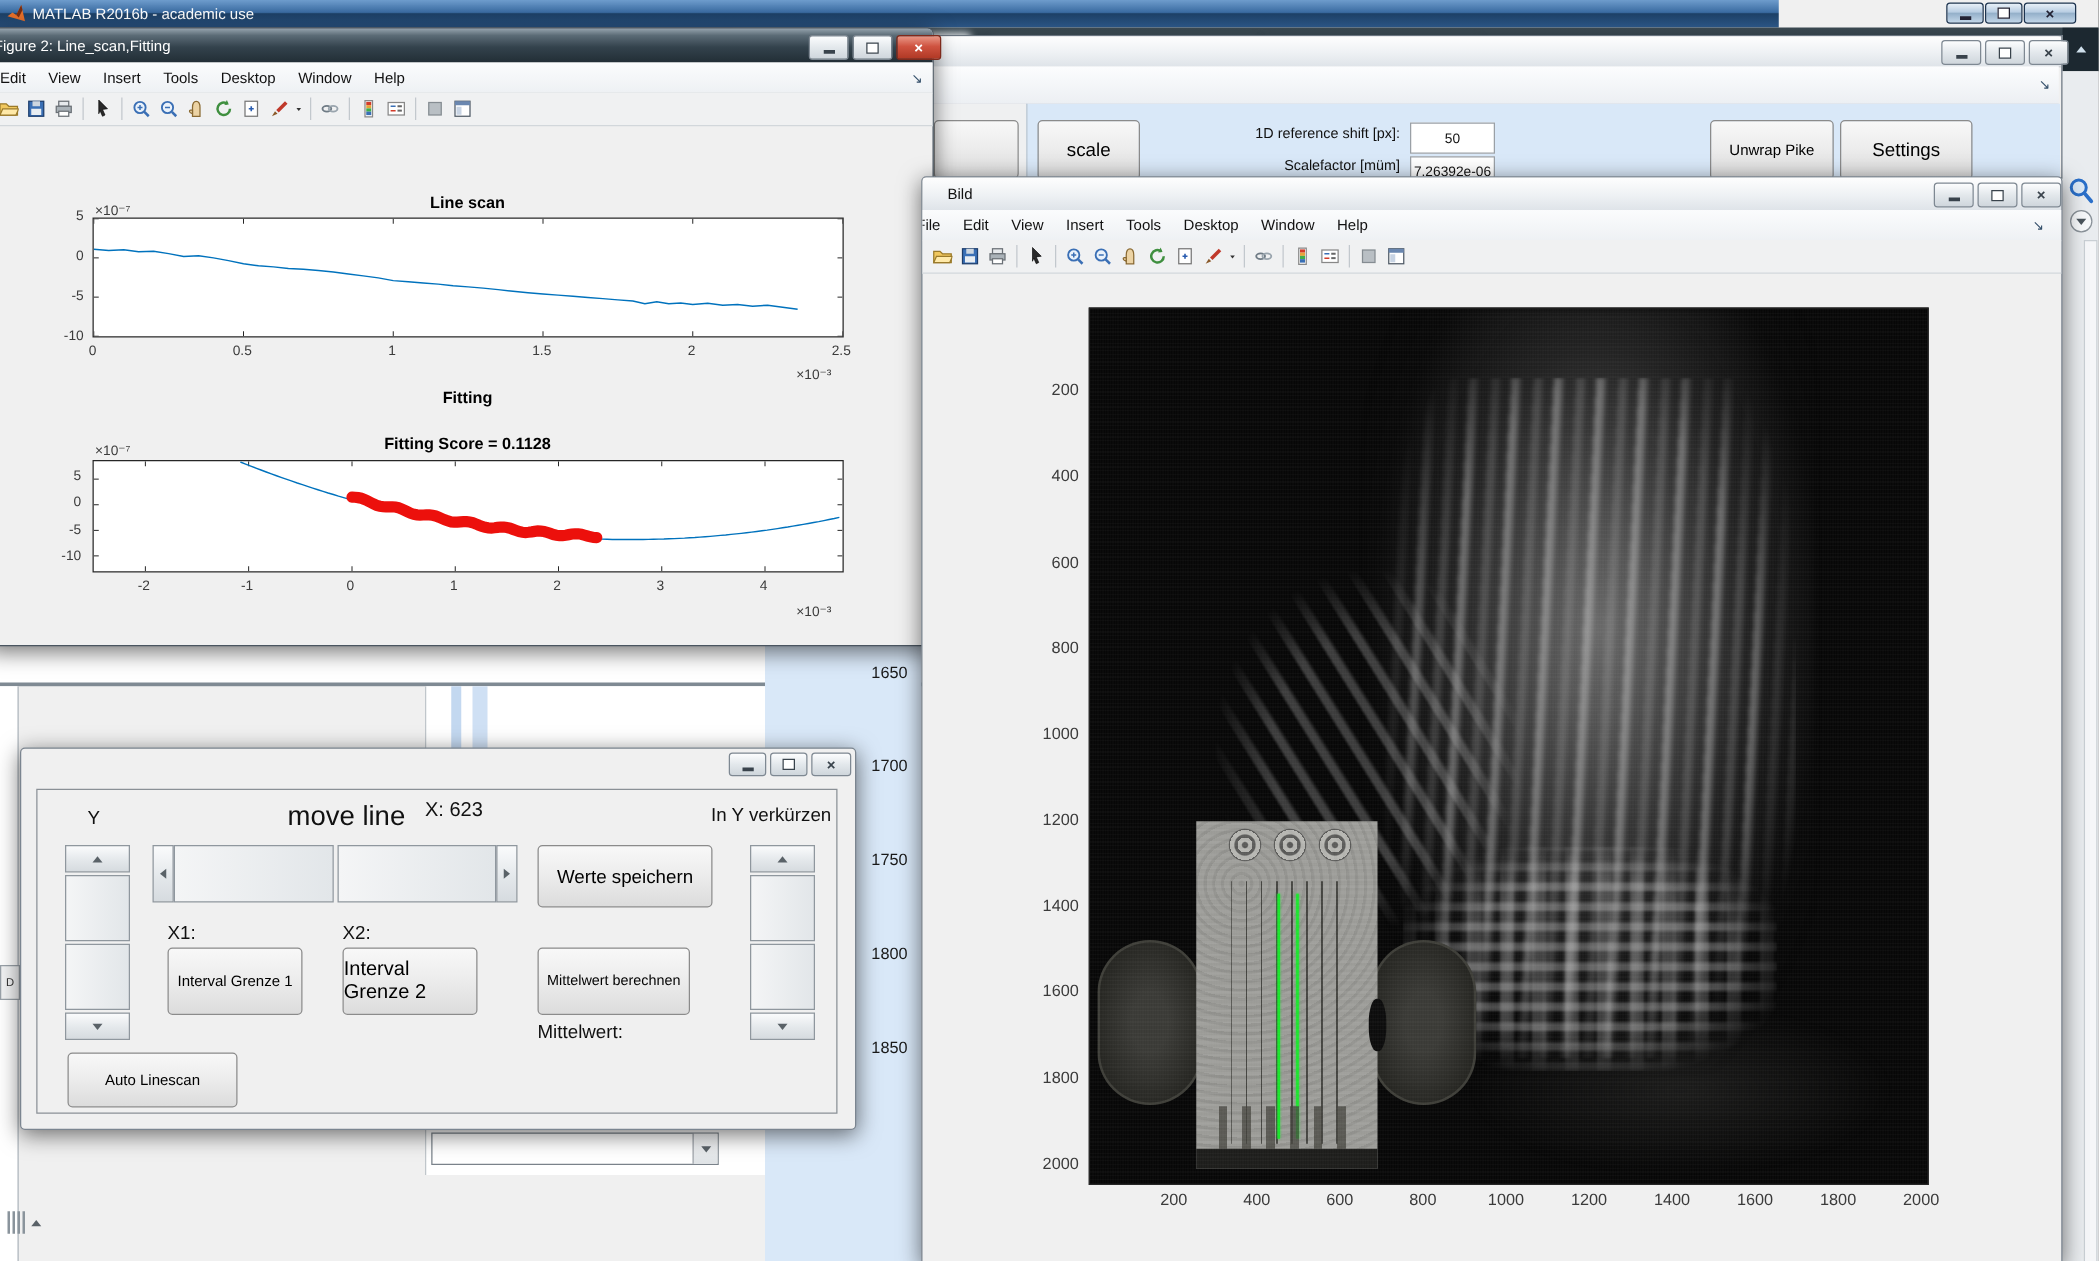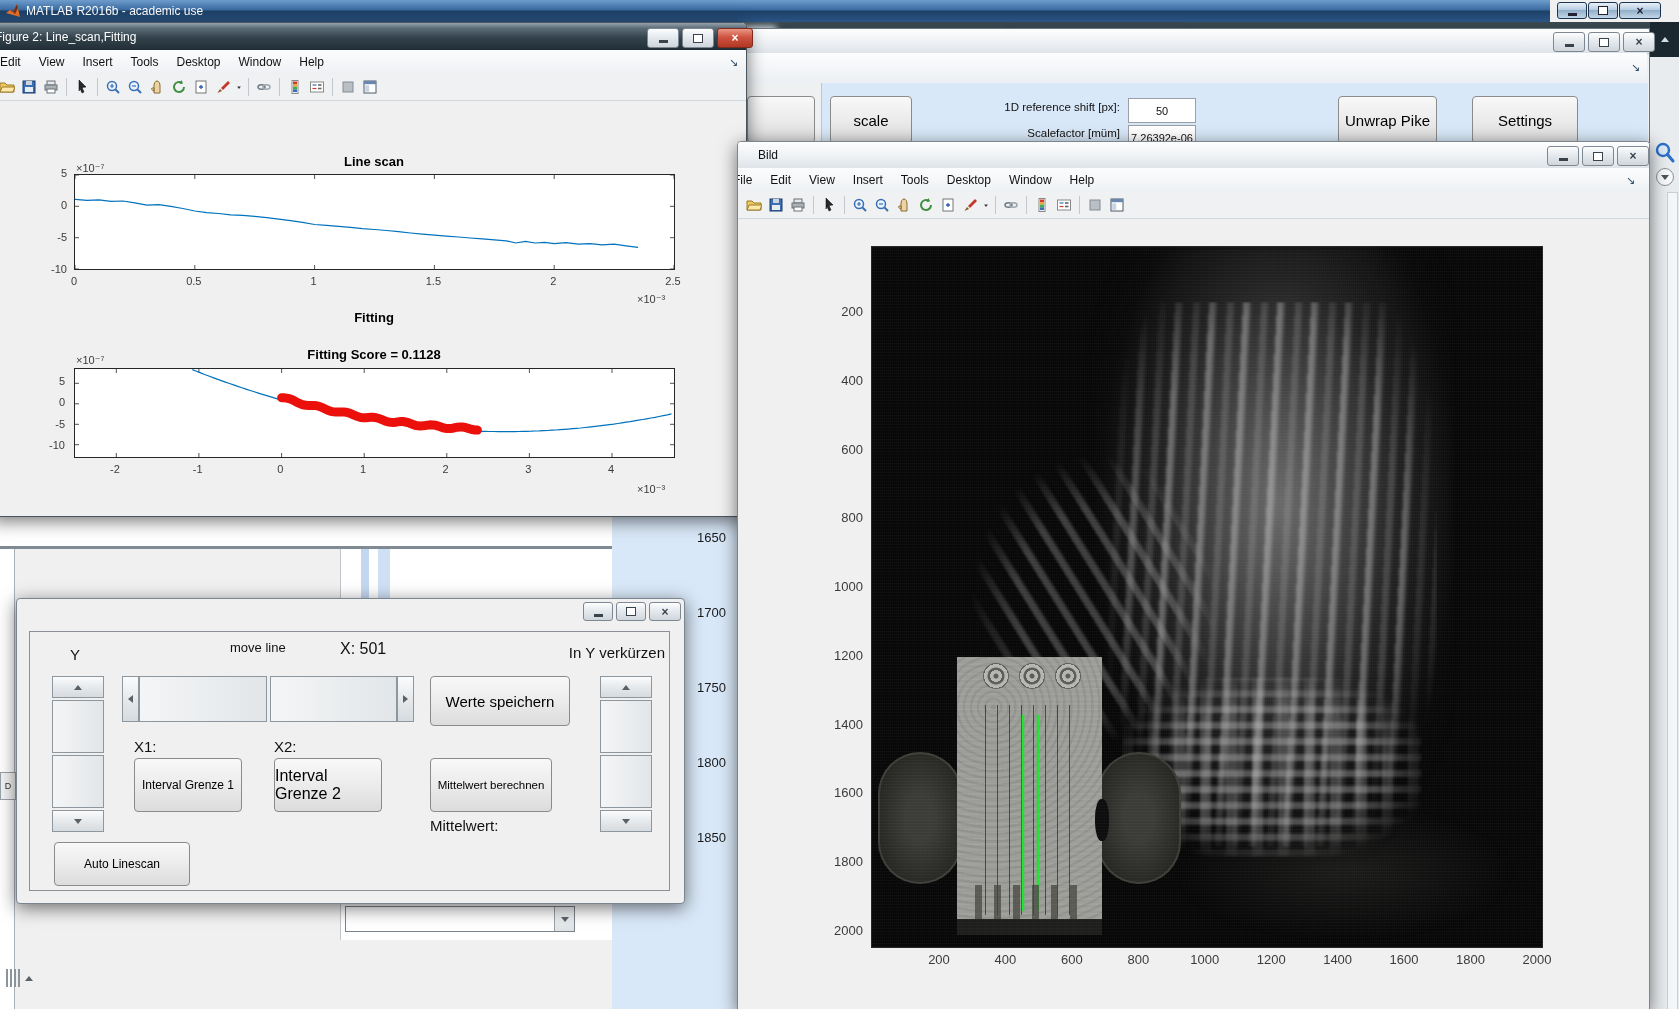--- a/index.html
+++ b/index.html
@@ -1,20 +1,20 @@
 <!DOCTYPE html>
 <html><head>
 <meta charset="utf-8">
 <style>
   html,body{margin:0;padding:0;background:#555;}
   #screen{position:relative;width:1679px;height:1009px;overflow:hidden;background:#f0f0f0;
     font-family:"Liberation Sans","DejaVu Sans",sans-serif;-webkit-font-smoothing:antialiased;}
   .abs{position:absolute;}
   
-  #mtitle{left:0;top:0;width:1550px;height:22px;background:linear-gradient(#6e9ccc,#3a6ba1 45%,#1d4066 50%,#2b5585);
+  #mtitle{left:0;top:0;width:1423px;height:22px;background:linear-gradient(#6e9ccc,#3a6ba1 45%,#1d4066 50%,#2b5585);
     color:#fff;font-size:12px;display:flex;align-items:center;}
   .aerobtn{height:15px;border:1px solid #1d3450;border-radius:3px;background:linear-gradient(#e8f0f8,#b8cde2 45%,#93afc9 50%,#c2d6e8);margin-left:1px;
     display:flex;align-items:center;justify-content:center;color:#223;font-size:9px;}
   #toolstrip{left:0;top:22px;width:1679px;height:35px;background:linear-gradient(#3a4850,#26333c 60%,#1f2b33);overflow:hidden;}
   .blob{position:absolute;filter:blur(3px);border-radius:4px;}
   
   .win{position:absolute;border:1px solid #4a5560;box-shadow:0 4px 18px rgba(0,0,0,.55);background:#f0f0f0;}
   .tb-dark{position:absolute;left:0;top:0;right:0;height:27px;border-radius:4px 4px 0 0;
     background:linear-gradient(#93a1ab,#5b6b76 20%,#33424c 55%,#222e36);color:#fff;font-size:12px;display:flex;align-items:center;}
   .tb-light{position:absolute;left:0;top:0;right:0;height:26px;border-radius:3px 3px 0 0;
@@ -136,21 +136,21 @@
           <span>scale</span>
         </div>
     <div class="lbl" style="left:100px;top:18px;width:198px;text-align:right">1D reference shift [px]:</div>
     <div class="field" style="left:306px;top:15px;width:66px;height:23px">
           <span>50</span>
         </div>
     <div class="lbl" style="left:100px;top:44px;width:198px;text-align:right">Scalefactor [müm]</div>
     <div class="field" style="left:306px;top:42px;width:66px;height:23px">
           <span>7.26392e-06</span>
         </div>
-    <div class="mbtn" style="left:516px;top:13px;width:97px;height:46px;font-size:15px">
+    <div class="mbtn" style="left:546px;top:13px;width:97px;height:46px;font-size:12px">
           <span>Unwrap Pike</span>
         </div>
     <div class="mbtn" style="left:650px;top:13px;width:104px;height:46px;font-size:15px">
           <span>Settings</span>
         </div>
   </div>
 </div>
 
 <div class="abs" style="left:0;top:513px;width:745px;height:33px;background:#fff;border-bottom:3px solid #7f8a93"></div>
 <div class="abs" style="left:340px;top:549px;width:272px;height:391px;background:#fff;border-left:1px solid #c0c6cb;border-right:1px solid #c0c6cb">
@@ -420,22 +420,22 @@
         </div>
     <div class="wb" style="width:28px;height:17px">
           <div class="g-rest"></div>
         </div>
     <div class="wb" style="width:30px;height:17px">
           <span class="g-x">×</span>
         </div>
   </div>
   <div class="abs" style="left:12px;top:32px;width:639px;height:258px;border:1px solid #8a9096;background:#f0f0f0">
     <div class="lbl" style="left:40px;top:14px;font-size:15px">Y</div>
-    <div class="lbl" style="left:200px;top:8px;font-size:13px">move line</div>
-    <div class="lbl" style="left:310px;top:8px;font-size:16px">X: 501</div>
+    <div class="lbl" style="left:200px;top:8px;font-size:22px">move line</div>
+    <div class="lbl" style="left:310px;top:8px;font-size:16px">X: 623</div>
     <div class="lbl" style="left:505px;top:12px;font-size:15px;width:130px;text-align:right">In Y verkürzen</div>
 
     <div class="vsb" style="left:22px;top:44px;width:52px;height:156px">
       <div class="sbbtn">
             <div class="tri-up"></div>
           </div>
       <div class="sbthumb"></div>
       <div class="sbthumb"></div>
       <div class="sbbtn" style="margin-top:2px">
             <div class="tri-down"></div>

